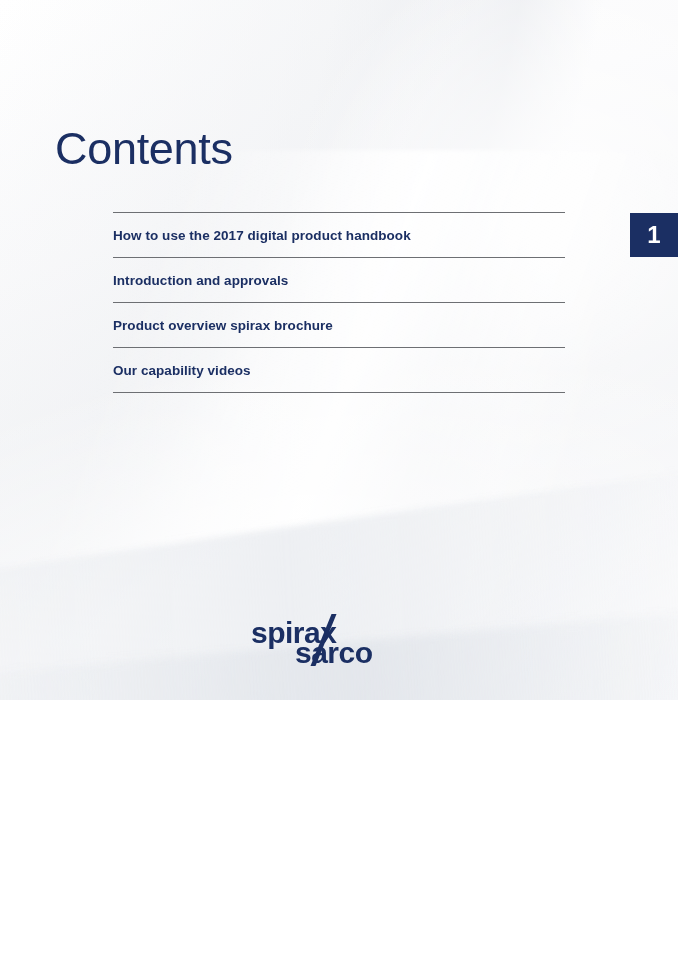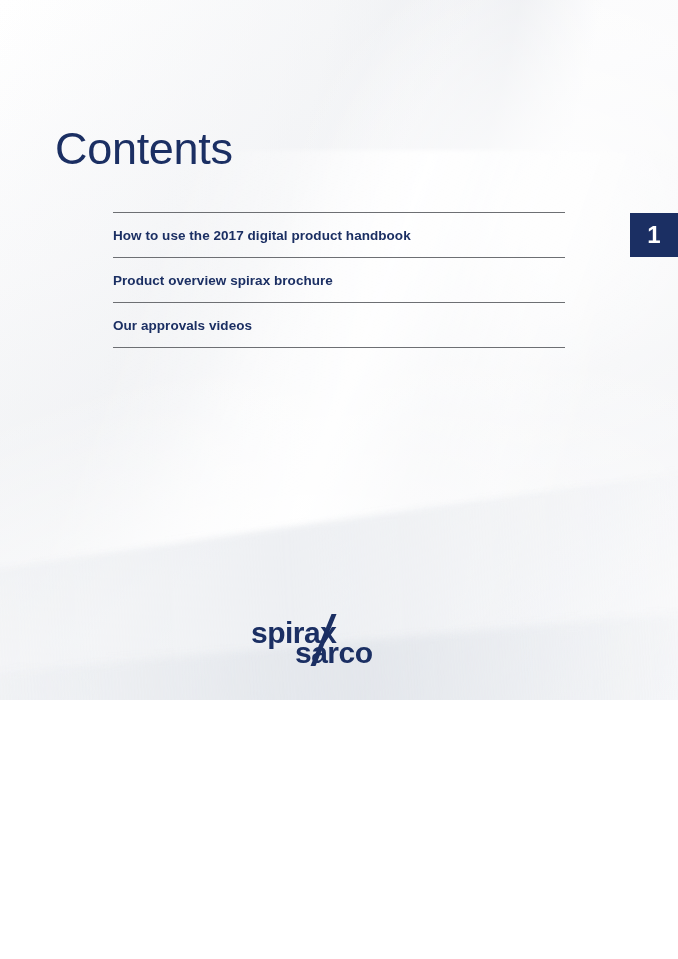--- a/index.html
+++ b/index.html
@@ -185,24 +185,27 @@
 
   <div class="chapter-tab">
     <span>1</span>
   </div>
 
   <nav class="toc">
     <div class="toc-row">
       <a class="toc-link" href="#">How to use the 2017 digital product handbook</a>
     </div>
     <div class="toc-row">
+      <a class="toc-link" href="#">Introduction and approvals</a>
+    </div>
+    <div class="toc-row">
       <a class="toc-link" href="#">Product overview spirax brochure</a>
     </div>
     <div class="toc-row">
-      <a class="toc-link" href="#">Our approvals videos</a>
+      <a class="toc-link" href="#">Our capability videos</a>
     </div>
   </nav>
 
   <div class="logo">
     <div class="logo-inner">
       <span class="logo-spirax">spirax</span>
       <span class="logo-slash"></span>
       <span class="logo-sarco">sarco</span>
     </div>
   </div>

